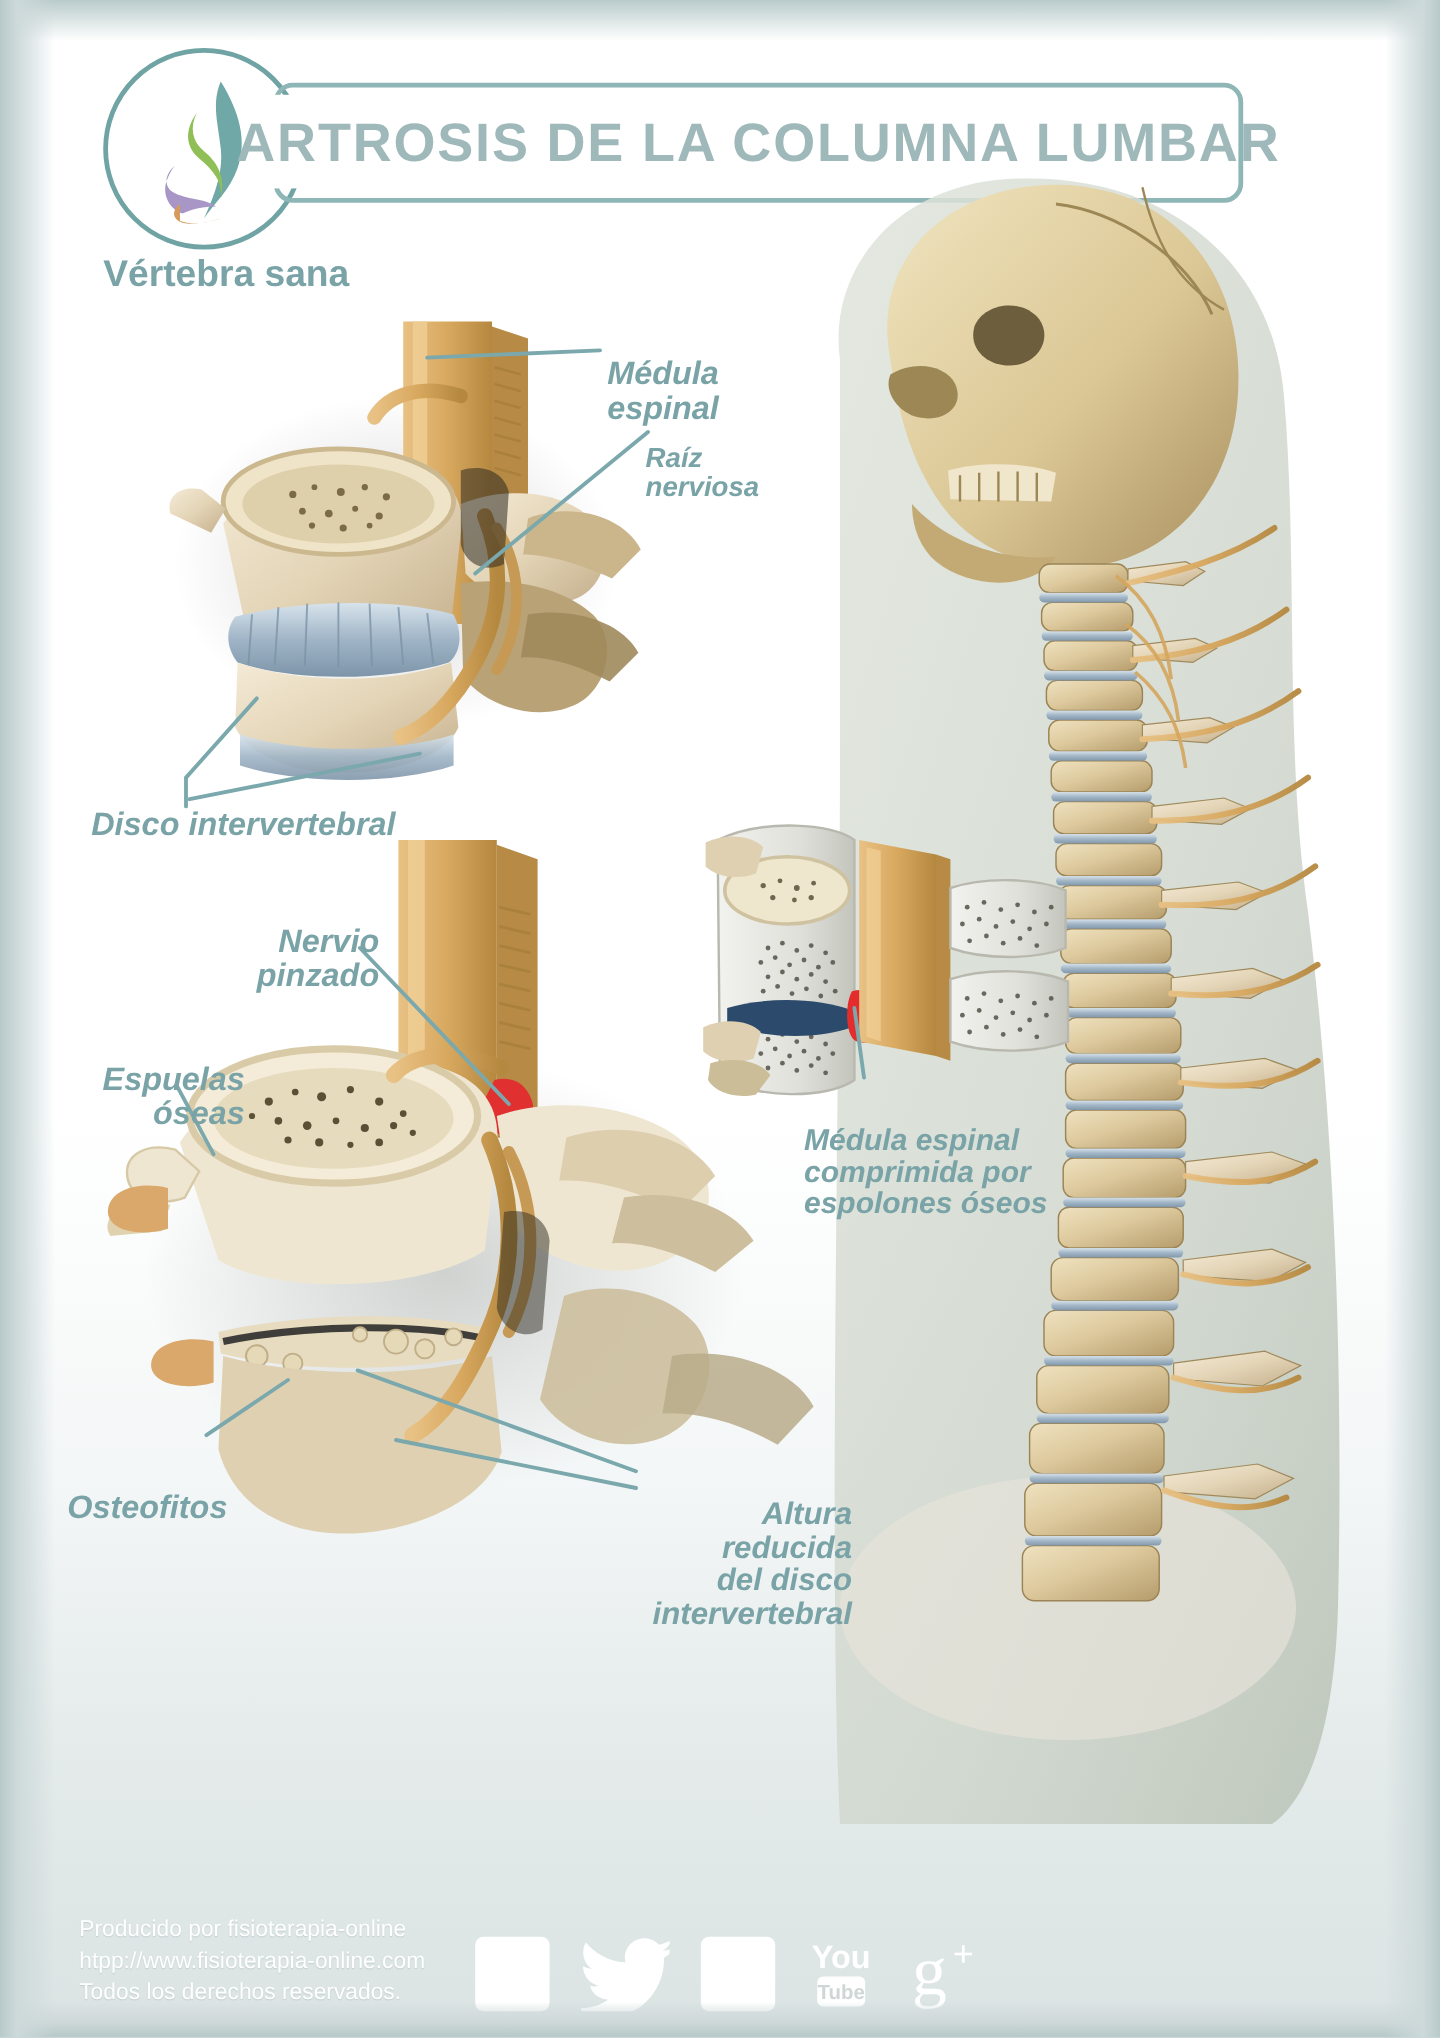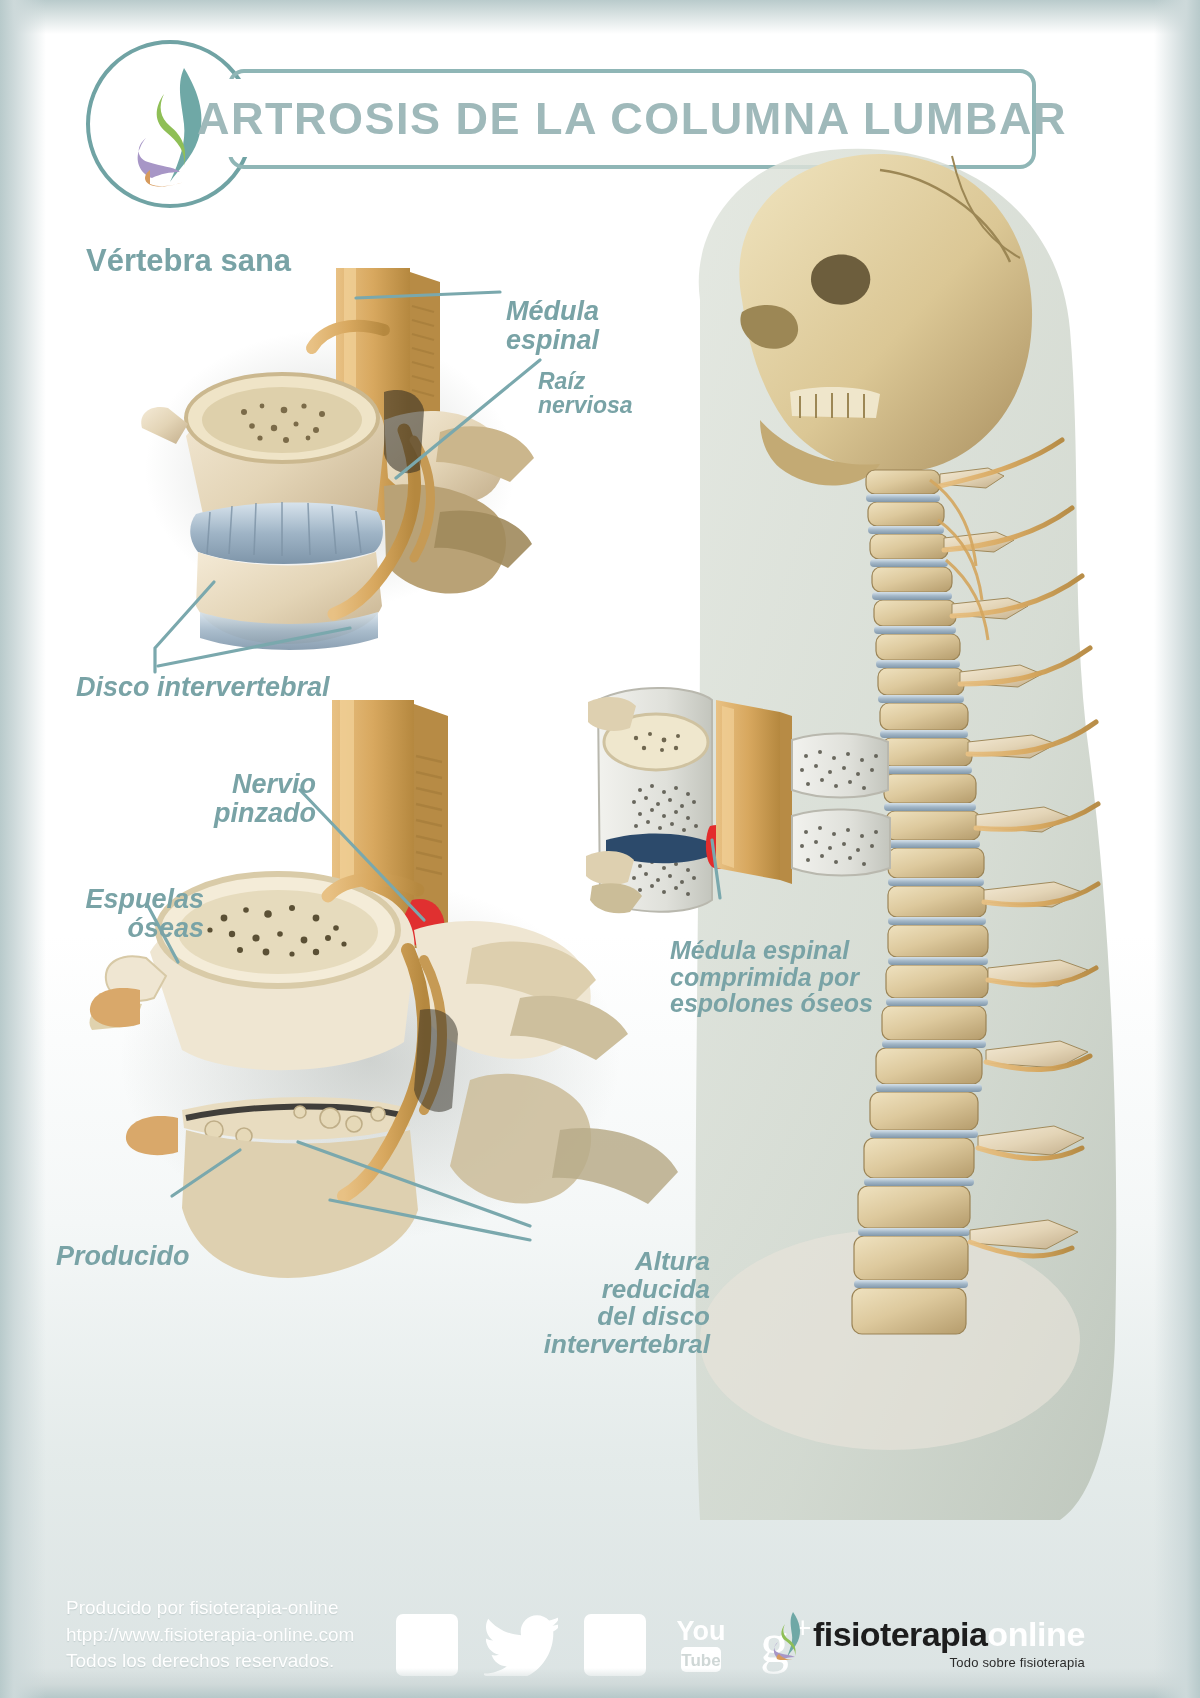--- a/index.html
+++ b/index.html
@@ -49,21 +49,21 @@
   }
 
   
   .art{position:absolute;left:0;top:0;width:1200px;height:1698px;}
 
   
   .lbl{position:absolute;color:#79a3a6;line-height:1.06;white-space:pre-line;}
   .lbl-plain{font-weight:600;}
   .lbl-it{font-style:italic;font-weight:600;margin-top:37px;}
 
-  #lbl-vertebra-sana{left:86px;top:245px;font-size:31px;font-weight:600;color:#79a3a6;}
+  #lbl-vertebra-sana{left:86px;top:212px;font-size:31px;font-weight:600;color:#79a3a6;}
   #lbl-medula-espinal{left:506px;top:260px;font-size:27px;font-style:italic;font-weight:700;}
   #lbl-raiz-nerviosa{left:538px;top:332px;font-size:23px;font-style:italic;font-weight:700;}
   #lbl-disco-intervertebral{left:76px;top:636px;font-size:27px;font-style:italic;font-weight:700;}
   #lbl-nervio-pinzado{left:214px;top:733px;font-size:27px;font-style:italic;font-weight:700;text-align:right;}
   #lbl-espuelas-oseas{left:54px;top:848px;font-size:27px;font-style:italic;font-weight:700;text-align:right;width:150px;}
   #lbl-osteofitos{left:56px;top:1205px;font-size:27px;font-style:italic;font-weight:700;}
   #lbl-altura{left:530px;top:1211px;font-size:26px;font-style:italic;font-weight:700;text-align:right;width:180px;}
   #lbl-medula-comprimida{left:670px;top:900px;font-size:25px;font-style:italic;font-weight:700;}
 
   
@@ -513,21 +513,21 @@
   <div class="lbl lbl-plain" id="lbl-vertebra-sana">Vértebra sana</div>
   <div class="lbl lbl-it" id="lbl-medula-espinal">Médula
 espinal</div>
   <div class="lbl lbl-it" id="lbl-raiz-nerviosa">Raíz
 nerviosa</div>
   <div class="lbl lbl-it" id="lbl-disco-intervertebral">Disco intervertebral</div>
   <div class="lbl lbl-it" id="lbl-nervio-pinzado">Nervio
 pinzado</div>
   <div class="lbl lbl-it" id="lbl-espuelas-oseas">Espuelas
 óseas</div>
-  <div class="lbl lbl-it" id="lbl-osteofitos">Producido</div>
+  <div class="lbl lbl-it" id="lbl-osteofitos">Osteofitos</div>
   <div class="lbl lbl-it" id="lbl-altura">Altura reducida
 del disco
 intervertebral</div>
   <div class="lbl lbl-it" id="lbl-medula-comprimida">Médula espinal
 comprimida por
 espolones óseos</div>
 
   <div class="footer">
 
     <div class="foot-text">Producido por fisioterapia-online
@@ -560,36 +560,19 @@
         </svg>
       </div>
       <div class="glyph">
         <svg width="66" height="66" viewBox="0 0 66 66">
           <text x="4" y="52" font-family="Liberation Serif, serif" font-size="58" fill="#ffffff">g</text>
           <text x="38" y="28" font-family="Liberation Sans, sans-serif" font-size="30" fill="#ffffff">+</text>
         </svg>
       </div>
     </div>
 
-    <div class="brand">
-      <div class="brand-flame">
-        <svg width="34" height="50" viewBox="0 0 34 50">
-          <path d="M22 2 C29 12 31 22 27 31 C24 38 18 43 15 49 C19 40 22 32 21 25 C20 17 18 9 22 2 Z" fill="#6fa8a6"></path>
-          <path d="M14 14 C9 21 9 27 15 31 C21 36 25 40 24 46 C26 38 23 33 17 29 C12 25 11 20 14 14 Z" fill="#8fbf56"></path>
-          <path d="M7 32 C2 36 2 41 8 43 C15 45 20 45 24 47 C19 47 14 48 10 50 C4 48 1 41 4 36 Z" fill="#a796c6"></path>
-          <path d="M8 44 C4 47 5 50 10 50 L24 50 C18 50 12 49 8 44 Z" fill="#d69a5c"></path>
-        </svg>
-      </div>
-      <div class="brand-words">
-        <div class="brand-row">
-          <span class="brand-a">fisioterapia</span>
-          <span class="brand-b">online</span>
-        </div>
-        <span class="brand-tag">Todo sobre fisioterapia</span>
-      </div>
-    </div>
   </div>
 
   <div class="frame-t"></div>
   <div class="frame-b"></div>
   <div class="frame-l"></div>
   <div class="frame-r"></div>
 </div>
 
 </body></html>

